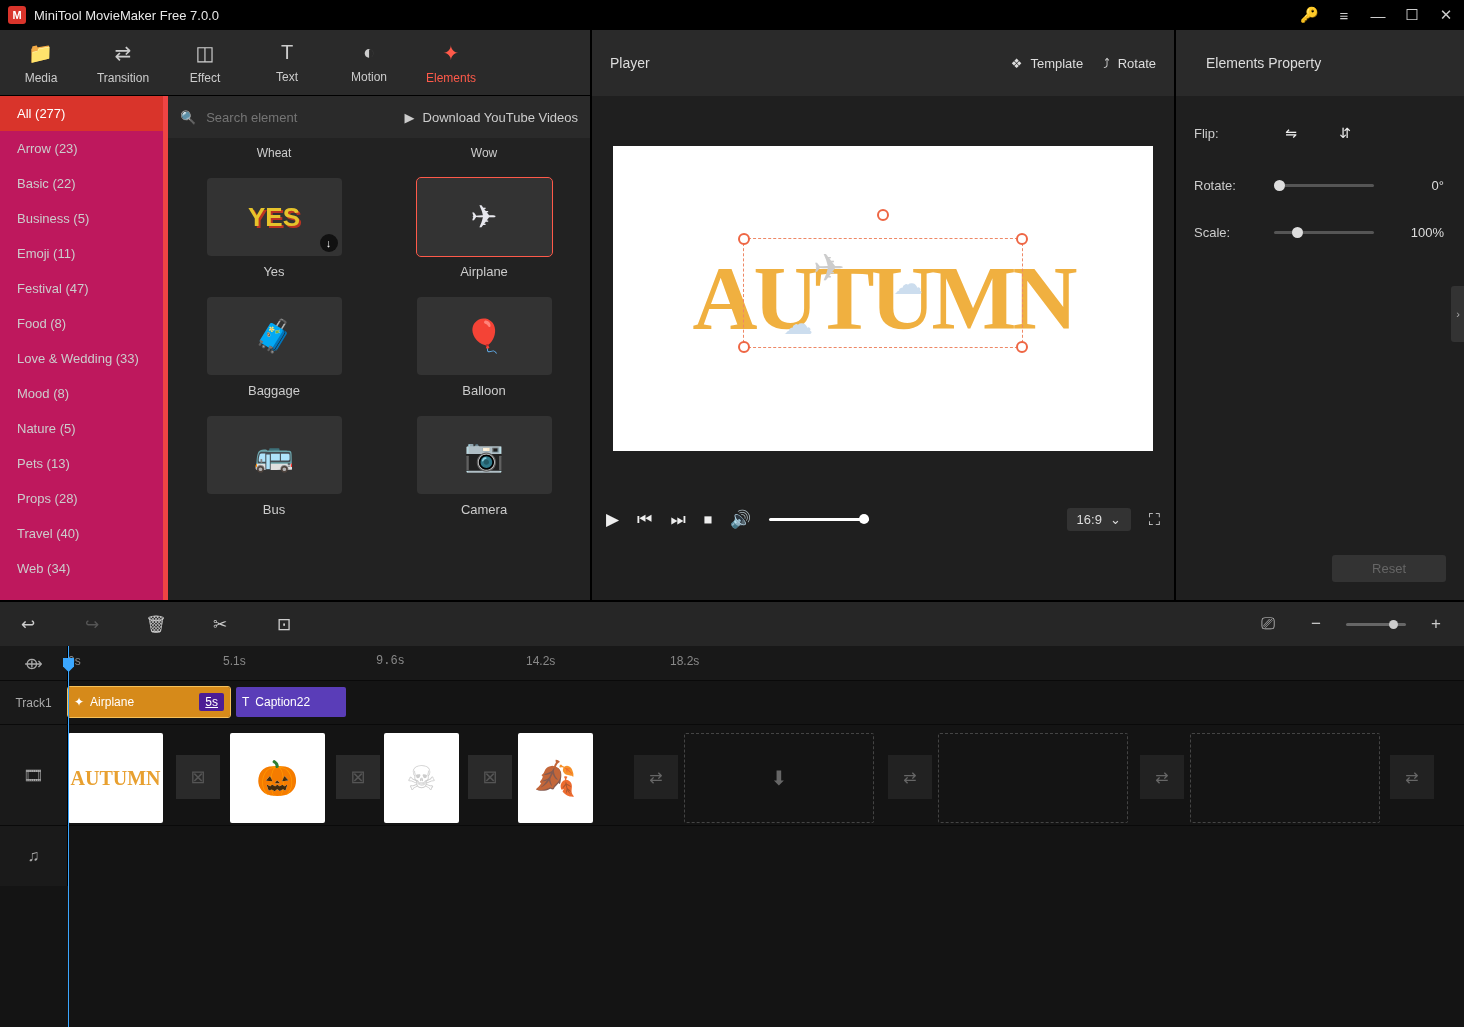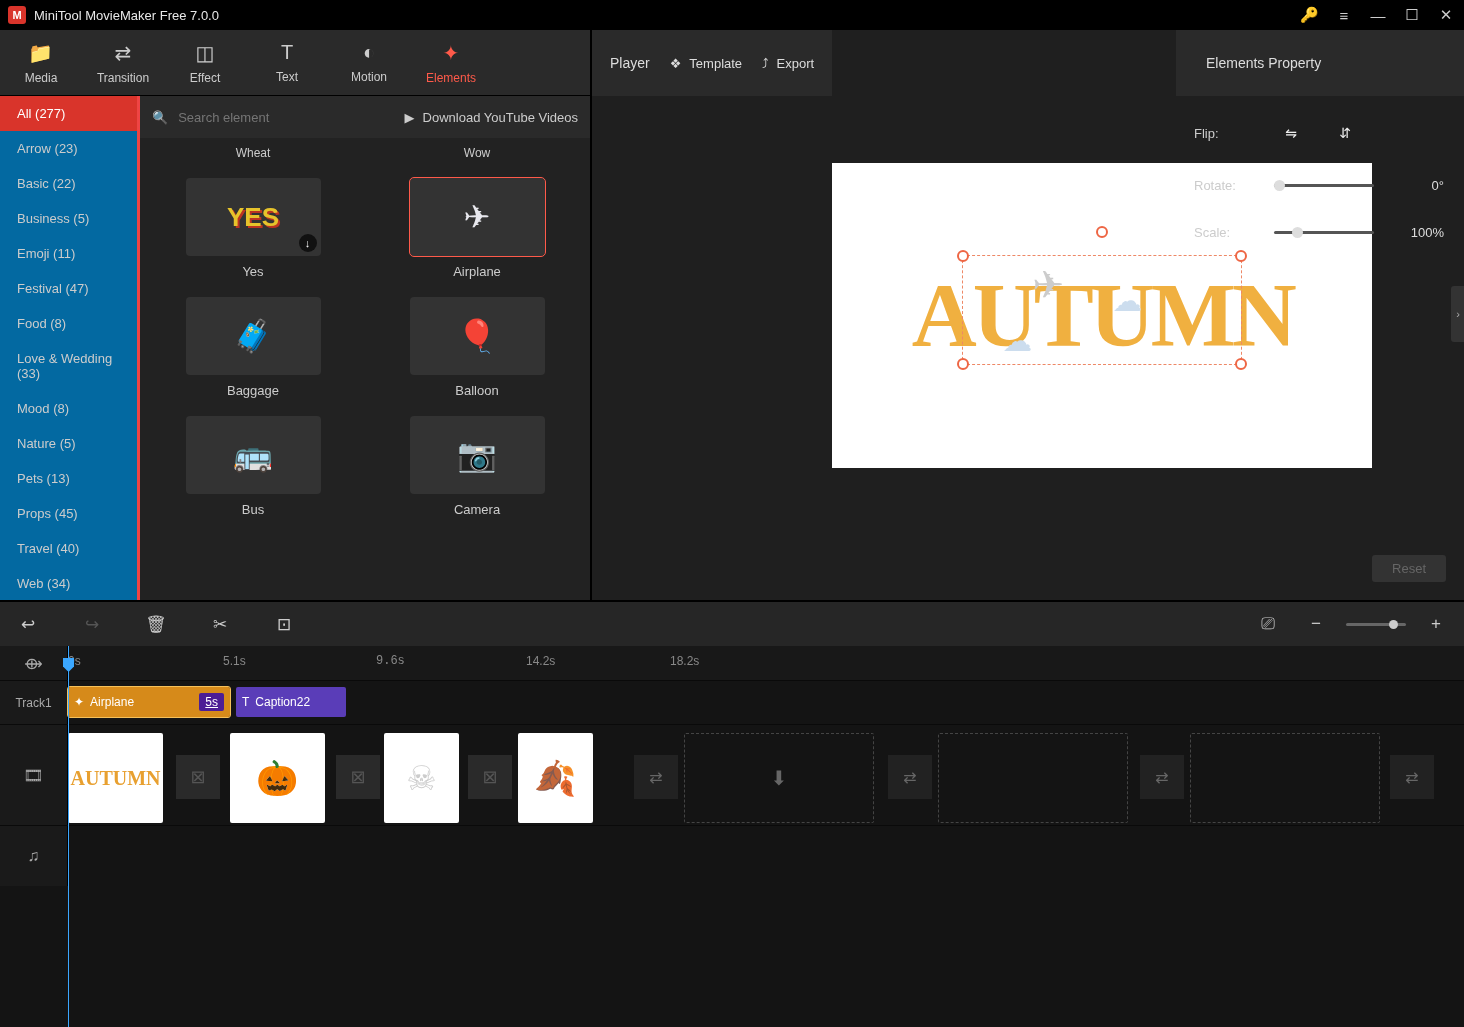--- a/index.html
+++ b/index.html
@@ -13,40 +13,40 @@
 
 .upper { display: flex; height: 570px; background: #121212; }
 .left-col { width: 592px; display: flex; flex-direction: column; border-right: 2px solid #000; }
 .toolbar { height: 66px; background: #2a2a2a; display: flex; border-bottom: 1px solid #000; }
 .tool { width: 82px; display: flex; flex-direction: column; align-items: center; justify-content: center; gap: 6px; color: #ccc; cursor: pointer; }
 .tool.active { color: #ff5a4a; }
 .tool .ico { font-size: 20px; }
 .tool .lbl { font-size: 12px; }
 
 .browser { flex: 1; display: flex; min-height: 0; }
-.cats { width: 140px; background: #0369a1; overflow-y: auto; border-right: 3px solid #ef4444; }
+.cats { width: 168px; background: #be185d; overflow-y: auto; border-right: 5px solid #ef4444; }
 .cat { padding: 10px 14px; color: #ccc; cursor: pointer; font-size: 13px; border-left: 3px solid transparent; }
 .cat.active { background: #d9342b; color: #fff; border-left-color:#d9342b; }
 
 .items-area { flex: 1; background: #222; display: flex; flex-direction: column; }
 .search-row { height: 42px; display: flex; align-items: center; padding: 0 12px; background: #2a2a2a; gap: 10px; }
 .search-input { flex: 0 0 170px; background: transparent; border: none; color: #aaa; font-size: 13px; outline: none; }
 .search-icon { color:#888; }
 .dl-yt { margin-left: auto; display: flex; gap: 8px; align-items: center; color: #ccc; cursor: pointer; font-size:13px; }
 
 .grid-scroll { flex: 1; overflow-y: auto; padding: 0 16px 10px; }
 .grid { display: grid; grid-template-columns: 1fr 1fr; gap: 18px 30px; }
 .prev-label { text-align: center; color: #ccc; font-size: 12px; padding-top: 8px; grid-column: auto; }
 .thumb-wrap { display: flex; flex-direction: column; align-items: center; gap: 8px; }
 .thumb { width: 135px; height: 78px; background: #333; border-radius: 4px; display: flex; align-items: center; justify-content: center; font-size: 32px; position: relative; cursor:pointer; }
 .thumb.selected { outline: 1px solid #ff5a4a; }
 .thumb .badge { position: absolute; right: 4px; bottom: 4px; width: 18px; height: 18px; background: #111; border-radius: 50%; color: #fff; font-size: 11px; display: flex; align-items: center; justify-content: center; }
 .tlabel { color: #ccc; font-size: 13px; }
 
-.mid-col { width: 584px; display: flex; background: #1f1f1f; border-right: 2px solid #000; }
+.mid-col { width: 584px; display: flex; flex-direction: column; background: #1f1f1f; border-right: 2px solid #000; }
 .player-head { height: 66px; display: flex; align-items: center; padding: 0 18px; gap: 20px; background: #2a2a2a; }
 .player-head .ptitle { flex: 1; color: #ddd; font-size: 14px; }
 .player-head .hbtn { display: flex; align-items: center; gap: 8px; color: #ddd; cursor: pointer; font-size: 13px; }
 .canvas { flex: 1; display: flex; align-items: center; justify-content: center; background: #1f1f1f; padding: 10px 0; }
 .canvas-inner { width: 540px; height: 305px; background: #fff; position: relative; overflow:hidden; }
 .autumn-text { position:absolute; inset:0; display:flex; align-items:center; justify-content:center; font-size:90px; font-weight:900; color:#f0b040; font-family: "Comic Sans MS", cursive; letter-spacing:-4px; filter: blur(0.3px); }
 .sel-box { position:absolute; left:130px; top:92px; width:280px; height:110px; border:1px dashed #e86; }
 .handle { position:absolute; width:12px; height:12px; border:2px solid #e64; border-radius:50%; background:#fff; }
 .handle.tl{left:-6px;top:-6px}.handle.tr{right:-6px;top:-6px}.handle.bl{left:-6px;bottom:-6px}.handle.br{right:-6px;bottom:-6px}.handle.tc{left:50%;top:-30px;transform:translateX(-50%)}
 .plane-el { position:absolute; left:200px; top:100px; font-size:38px; }
@@ -68,21 +68,21 @@
 .right-col { flex: 1; background: #1f1f1f; display:flex; flex-direction:column; }
 .prop-head { height:66px; display:flex; align-items:center; padding:0 30px; background:#2a2a2a; font-size:14px; color:#ddd; }
 .prop-body { flex:1; padding: 24px 18px; display:flex; flex-direction:column; gap:32px; position:relative; }
 .prop-row { display:flex; align-items:center; gap:20px; font-size:13px; color:#ccc; }
 .prop-row .plabel { width:60px; }
 .flip-btn { width:34px; height:26px; display:flex; align-items:center; justify-content:center; color:#eee; cursor:pointer; font-size:14px; }
 .slider-track { flex:1; max-width:100px; height:3px; background:#555; position:relative; border-radius:2px; }
 .slider-thumb { position:absolute; top:-4px; width:11px; height:11px; background:#ddd; border-radius:50%; }
 .pval { width:50px; text-align:right; color:#ddd; }
 .collapse-tab { position:absolute; right:-1px; top:190px; width:14px; height:56px; background:#333; border-radius:3px 0 0 3px; display:flex; align-items:center; justify-content:center; color:#aaa; cursor:pointer; font-size:11px; }
-.reset-btn { margin:auto 18px 18px auto; padding:6px 20px; background:#333; color:#666; border:none; border-radius:3px; cursor:pointer; font-size:13px; }
+.reset-btn { margin:auto 18px 18px auto; padding:6px 40px; background:#333; color:#666; border:none; border-radius:3px; cursor:pointer; font-size:13px; }
 
 .timeline { height: calc(100% - 600px); background:#141414; display:flex; flex-direction:column; border-top:2px solid #000; }
 .tl-tools { height:44px; background:#262626; display:flex; align-items:center; padding:0 10px; gap:28px; }
 .tl-tools .tbtn { color:#ccc; font-size:17px; cursor:pointer; width:36px; display:flex; justify-content:center; }
 .tl-tools .tbtn.disabled { color:#555; }
 .zoom-grp { margin-left:auto; display:flex; align-items:center; gap:12px; }
 .zoom-slider { width:60px; height:3px; background:#666; position:relative; border-radius:2px; }
 .zoom-slider::after{content:'';position:absolute;right:8px;top:-3px;width:9px;height:9px;background:#ccc;border-radius:50%;}
 
 .ruler-row { height:34px; display:flex; background:#181818; }
@@ -160,21 +160,21 @@
           <div class="cat">Arrow (23)</div>
           <div class="cat">Basic (22)</div>
           <div class="cat">Business (5)</div>
           <div class="cat">Emoji (11)</div>
           <div class="cat">Festival (47)</div>
           <div class="cat">Food (8)</div>
           <div class="cat">Love &amp; Wedding (33)</div>
           <div class="cat">Mood (8)</div>
           <div class="cat">Nature (5)</div>
           <div class="cat">Pets (13)</div>
-          <div class="cat">Props (45)</div>
+          <div class="cat">Props (28)</div>
           <div class="cat">Travel (40)</div>
           <div class="cat">Web (34)</div>
         </div>
       <div class="items-area">
         <div class="search-row">
           <span class="search-icon">🔍</span>
           <input class="search-input" placeholder="Search element" style="">
           <div class="dl-yt">
             <span>▶</span>
             <span>Download YouTube Videos</span>
@@ -229,21 +229,21 @@
 
   <div class="mid-col">
     <div class="player-head">
       <div class="ptitle">Player</div>
       <div class="hbtn">
           <span>❖</span>
           <span>Template</span>
         </div>
       <div class="hbtn">
           <span>⤴</span>
-          <span>Export</span>
+          <span>Rotate</span>
         </div>
     </div>
     <div class="canvas">
       <div class="canvas-inner">
         <div class="autumn-text">AUTUMN</div>
         <span class="cloud-el" style="left:170px;top:160px">☁</span>
         <span class="cloud-el" style="left:280px;top:120px">☁</span>
         <span class="plane-el">✈</span>
         <div class="sel-box">
           <div class="handle tl"></div>

